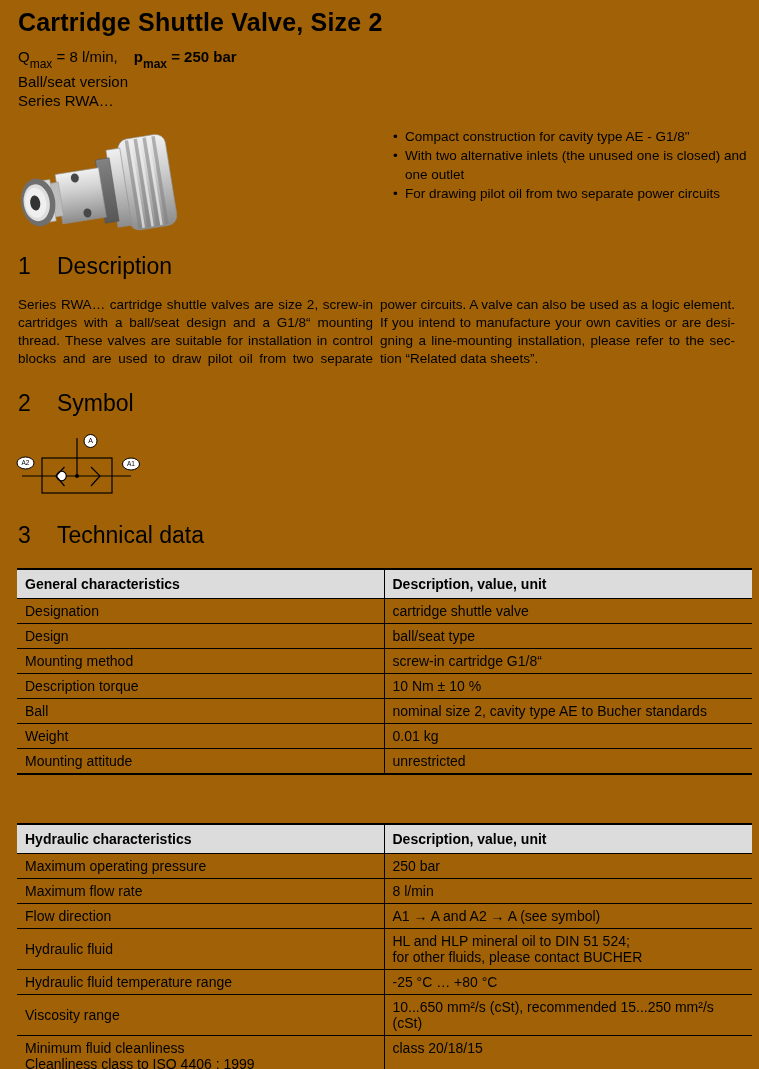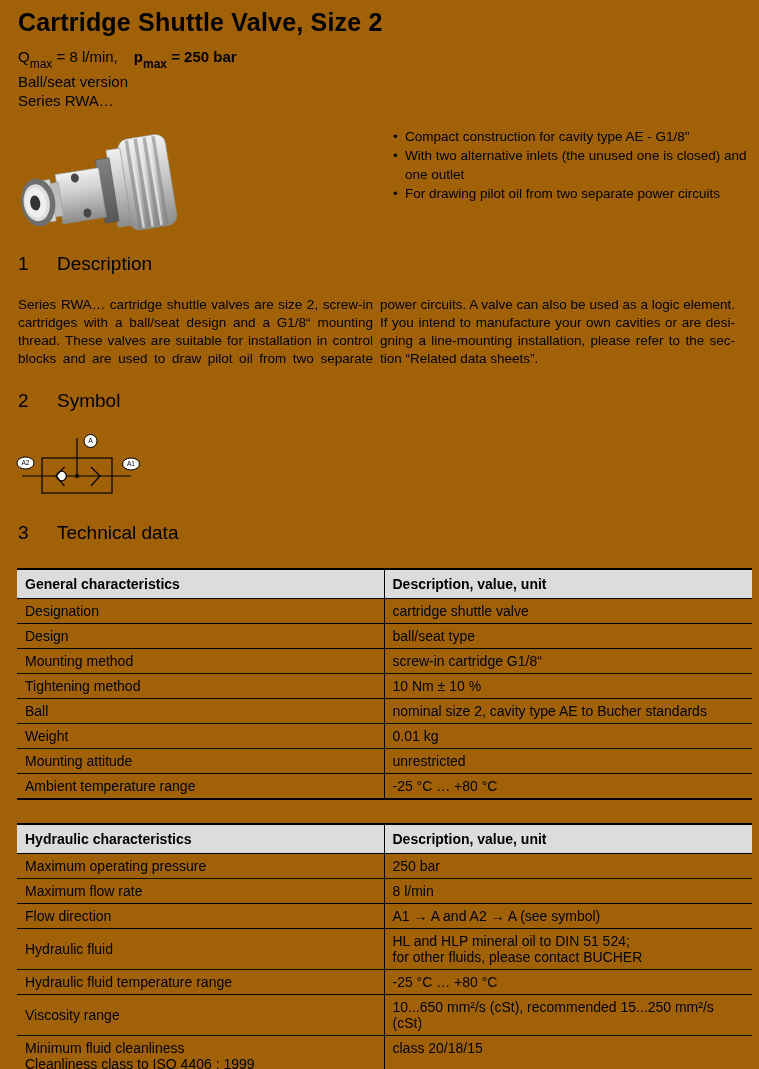--- a/index.html
+++ b/index.html
@@ -27,21 +27,21 @@
   .valve-photo { position: absolute; left: 8px; top: 132px; width: 175px; height: 110px; }
   
   .features {
     position: absolute; left: 393px; top: 127px; width: 358px;
     font-size: 13.5px; line-height: 19px;
   }
   .feature { display: flex; }
   .feature .bullet { width: 12px; flex: 0 0 12px; }
   .feature .ftext { flex: 1; }
   
-  .sec-head { position: absolute; left: 18px; font-size: 19px; }
+  .sec-head { position: absolute; left: 18px; font-size: 23px; }
   .sec-head .sec-num { display: inline-block; width: 39px; }
   #sec1 { top: 253px; }
   #sec2 { top: 390px; }
   #sec3 { top: 522px; }
   
   .desc-cols {
     position: absolute; left: 18px; top: 296px; width: 726px;
     display: flex; gap: 7px;
     font-size: 13.5px; line-height: 18px;
   }
@@ -212,38 +212,34 @@
       </tr>
       <tr>
         <td>Design</td>
         <td class="val">ball/seat type</td>
       </tr>
       <tr>
         <td>Mounting method</td>
         <td class="val">screw-in cartridge G1/8“</td>
       </tr>
       <tr>
-        <td>Tightening method</td>
+        <td>Description torque</td>
         <td class="val">10 Nm ± 10 %</td>
       </tr>
       <tr>
         <td>Ball</td>
         <td class="val">nominal size 2, cavity type AE to Bucher standards</td>
       </tr>
       <tr>
         <td>Weight</td>
         <td class="val">0.01 kg</td>
       </tr>
       <tr>
         <td>Mounting attitude</td>
         <td class="val">unrestricted</td>
-      </tr>
-      <tr>
-        <td>Ambient temperature range</td>
-        <td class="val">-25 °C … +80 °C</td>
       </tr>
     </tbody>
   </table>
 
   <table class="dtable" id="table2">
     <colgroup>
         <col class="c1">
         <col class="c2">
       </colgroup>
     <thead>

